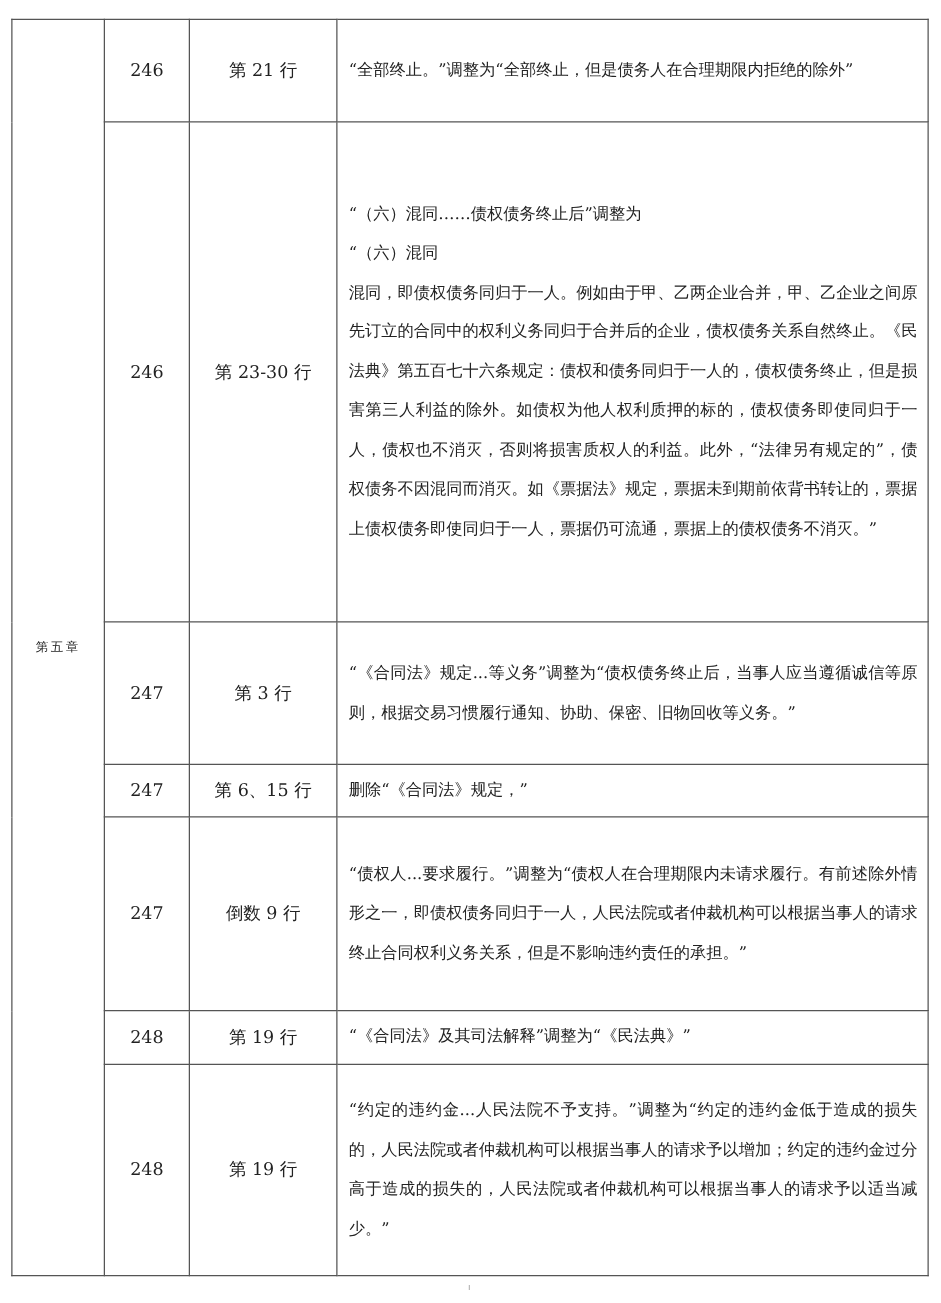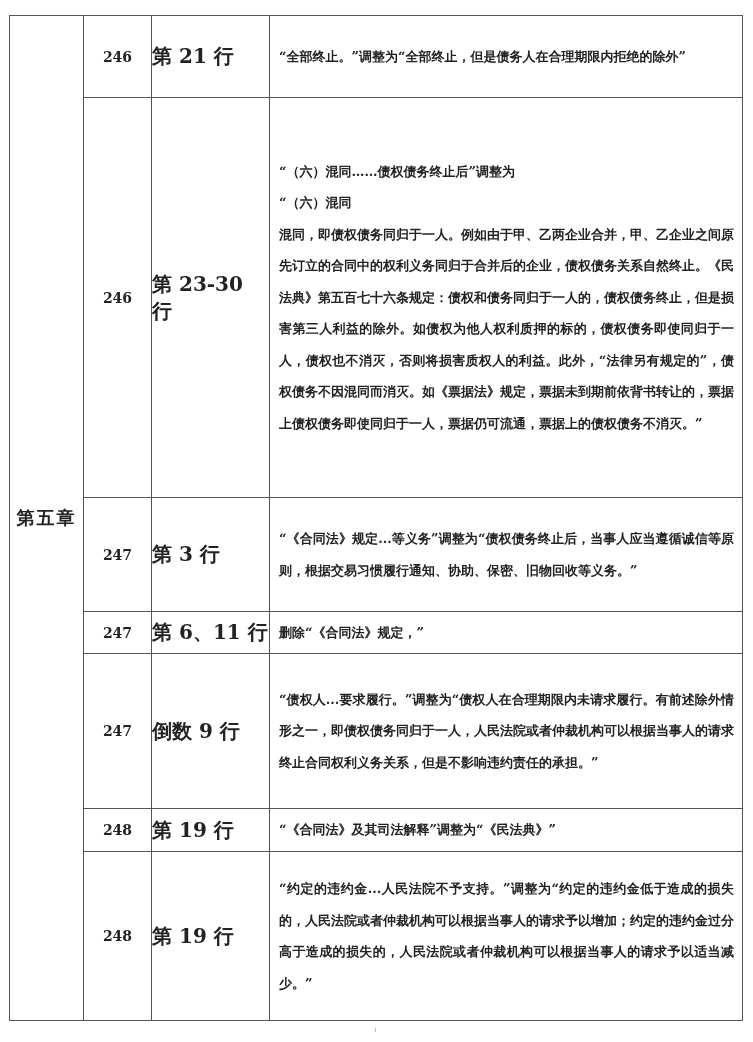--- a/index.html
+++ b/index.html
@@ -1,23 +1,23 @@
 <!DOCTYPE html>
 <html><head>
 <meta charset="utf-8">
 <style>
   html, body { margin: 0; padding: 0; background: #ffffff; }
   body { width: 753px; height: 1042px; position: relative; overflow: hidden;
          font-family: "DejaVu Serif", "Liberation Serif", serif; color: #222; }
   table.errata { position: absolute; left: 9px; top: 15px; width: 734px;
          border-collapse: collapse; table-layout: fixed; }
-  table.errata td { border: 1.5px solid #555; vertical-align: middle; padding: 0; font-weight: bold; }
-  td.chapter { width: 73px; text-align: center; font-size: 18px; letter-spacing: 2px; }
+  table.errata td { border: 1.5px solid #555; vertical-align: middle; padding: 0; }
+  td.chapter { width: 73px; text-align: center; font-size: 10px; letter-spacing: 2px; }
   td.page { width: 67px; text-align: center; font-size: 14px; }
-  td.line { width: 117px; font-size: 20px; }
+  td.line { width: 117px; text-align: center; font-size: 14px; }
   td.content { padding: 0 8px 0 9px !important; font-size: 13px; line-height: 31.5px; text-align: justify; }
   .para { display: block; }
   tr.r1 { height: 82px; }
   tr.r2 { height: 400px; }
   tr.r3 { height: 114px; }
   tr.r4 { height: 42px; }
   tr.r5 { height: 155px; }
   tr.r6 { height: 43px; }
   tr.r7 { height: 169px; }
   .mark { position: absolute; left: 375px; top: 1028px; width: 1px; height: 4px; background: #bbb; }
@@ -46,21 +46,21 @@
     </tr>
     <tr class="r3">
       <td class="page">247</td>
       <td class="line">第 3 行</td>
       <td class="content">
         <span class="para">“《合同法》规定...等义务”调整为“债权债务终止后，当事人应当遵循诚信等原则，根据交易习惯履行通知、协助、保密、旧物回收等义务。”</span>
       </td>
     </tr>
     <tr class="r4">
       <td class="page">247</td>
-      <td class="line">第 6、11 行</td>
+      <td class="line">第 6、15 行</td>
       <td class="content">
         <span class="para">删除“《合同法》规定，”</span>
       </td>
     </tr>
     <tr class="r5">
       <td class="page">247</td>
       <td class="line">倒数 9 行</td>
       <td class="content">
         <span class="para">“债权人...要求履行。”调整为“债权人在合理期限内未请求履行。有前述除外情形之一，即债权债务同归于一人，人民法院或者仲裁机构可以根据当事人的请求终止合同权利义务关系，但是不影响违约责任的承担。”</span>
       </td>

